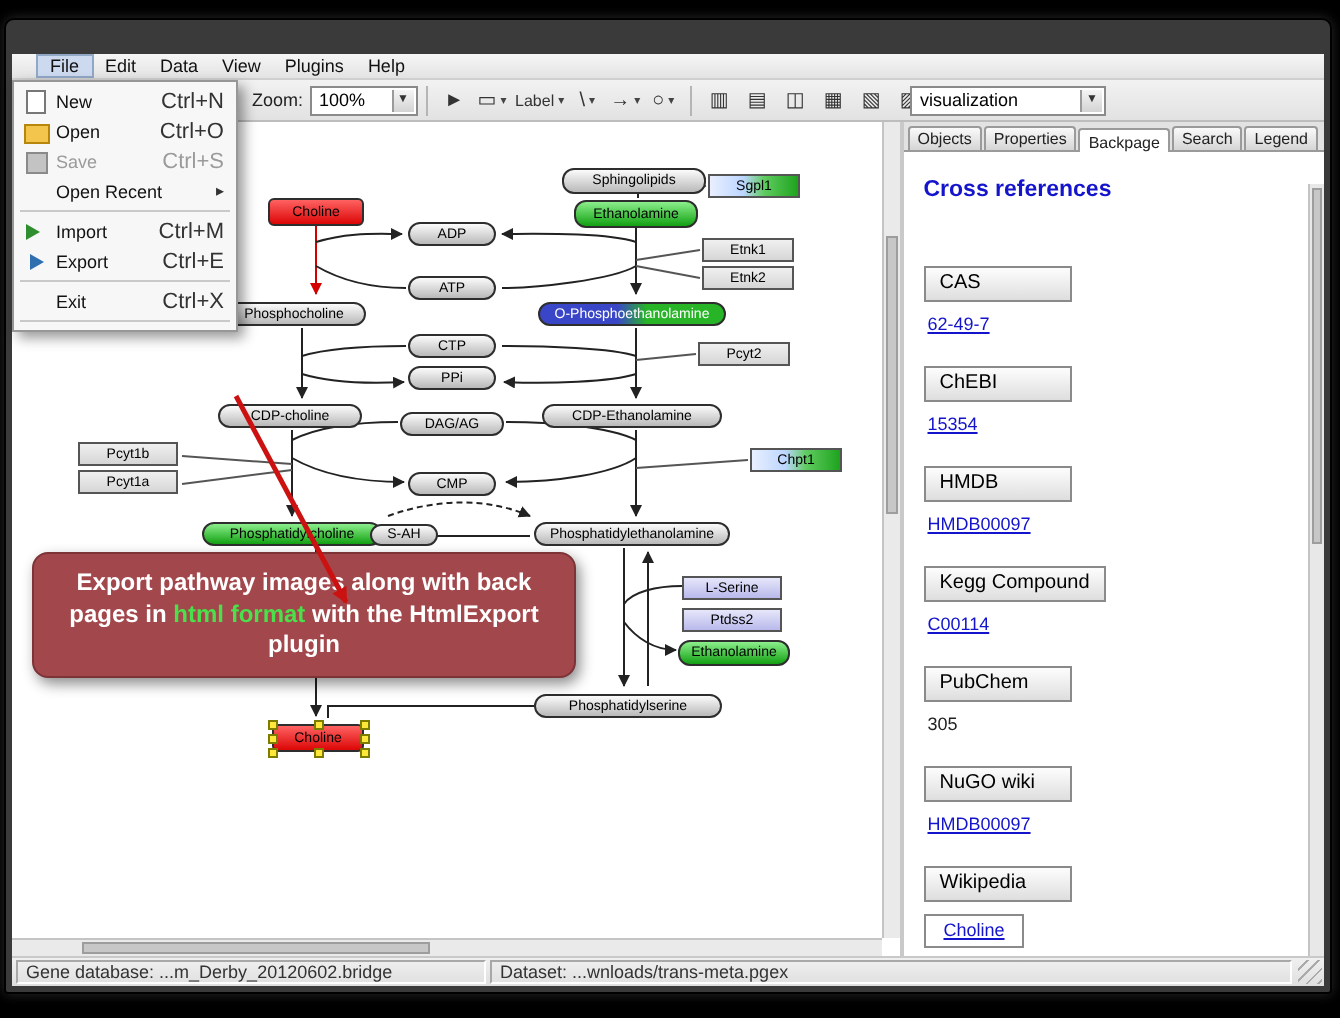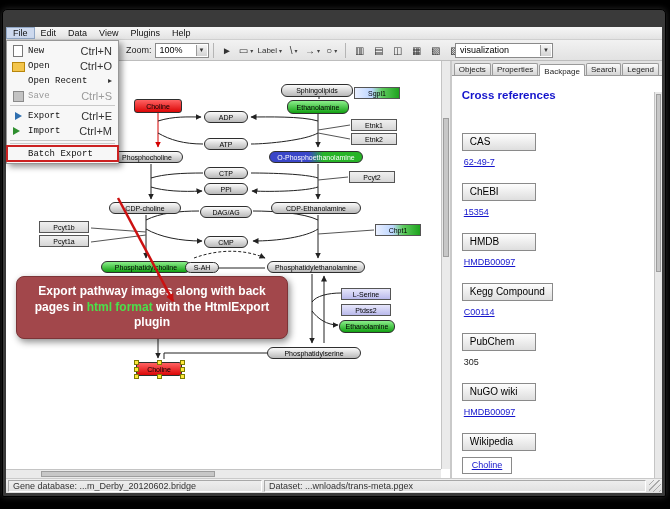--- a/index.html
+++ b/index.html
@@ -19,21 +19,21 @@
   .wbtn{width:20px;height:12px;margin-left:1px;background:linear-gradient(#777,#444);
     border:1px solid #1c1c1c;border-top:none;border-radius:0 0 3px 3px;text-align:center;cursor:default;}
   .wbtn.close{width:29px;background:linear-gradient(#e2796b,#b03226);color:#fff;font-size:9px;line-height:11px;}
   .glyph-min{display:block;width:8px;height:2px;background:#fff;margin:7px auto 0;}
   .glyph-max{display:block;width:7px;height:5px;border:1px solid #fff;margin:3px auto 0;}
 
   .window-body{position:absolute;left:3px;right:3px;top:17px;bottom:3px;background:#ececec;}
 
   
   .menubar{height:13px;background:linear-gradient(#f6f6f6,#e3e3e3);border-bottom:1px solid #cfcfcf;
-    display:flex;align-items:center;font-size:9px;padding-left:0;}
+    display:flex;align-items:center;font-size:9px;padding-left:12px;}
   .menu-item{padding:0 6px;line-height:12px;color:#111;}
   .menu-item.active{background:#cdd9ee;border:1px solid #91a7c6;line-height:10px;}
 
   
   .toolbar{position:relative;height:21px;background:linear-gradient(#f2f2f2,#e2e2e2);
     border-bottom:1px solid #bdbdbd;display:flex;align-items:center;padding-left:120px;font-size:9px;}
   .tlabel{color:#222;margin-right:3px;}
   .combo{height:15px;background:#fff;border:1px solid #8a8a8a;display:flex;align-items:center;
     font-size:9px;padding-left:4px;position:relative;}
   .combo.zoom{width:54px;}
@@ -88,32 +88,32 @@
   .bp-plain{color:#222;text-decoration:none;}
   .bp-boxed{border:1px solid #8a8a8a;background:#fff;padding:2px 9px 3px 9px;margin:0 0 9px 0;}
   .panel-scroll{position:absolute;right:0;top:16px;bottom:0;width:8px;background:#e8e8e8;border-left:1px solid #c4c4c4;}
   .panel-scroll .thumb{position:absolute;left:1px;right:1px;top:2px;height:46%;background:#c7c7c7;border:1px solid #9d9d9d;}
 
   
   .statusbar{position:absolute;left:0;right:0;bottom:0;height:15px;background:linear-gradient(#f0f0f0,#dfdfdf);
     display:flex;align-items:center;font-size:9px;color:#333;padding:0 2px;border-top:1px solid #c9c9c9;}
   .status-cell{height:12px;line-height:11px;padding:0 4px;margin-right:2px;white-space:nowrap;overflow:hidden;
     border:1px solid;border-color:#a8a8a8 #fff #fff #a8a8a8;}
-  .status-cell.c1{width:254px;}
+  .status-cell.c1{width:235px;}
   .status-cell.c2{width:212px;}
   .status-cell.c3{flex:1;margin-right:14px;}
   .grip{position:absolute;right:1px;bottom:1px;width:12px;height:12px;
     background:repeating-linear-gradient(135deg,transparent 0 3px,#aaa 3px 4px);}
 
   
   .filemenu{position:absolute;left:6px;top:40px;width:113px;background:#f7f7f7;border:1px solid #979797;
     box-shadow:3px 3px 6px rgba(0,0,0,.4);z-index:40;padding:2px 0;}
   .mi{position:relative;height:15px;display:flex;align-items:center;font-size:9px;color:#111;padding:0 6px 0 4px;}
   .mi-icon{width:14px;height:11px;margin-right:3px;position:relative;flex:none;}
-  .mi-label{flex:1;white-space:nowrap;font-family:Liberation Mono, monospace;}
+  .mi-label{flex:1;white-space:nowrap;}
   .mi-sc{font-size:11px;color:#333;white-space:nowrap;}
   .mi-sub{font-size:8px;color:#333;}
   .mi.disabled .mi-label,.mi.disabled .mi-sc{color:#9b9b9b;}
   .mi.highlighted{outline:2px solid #cc2222;outline-offset:-1px;}
   .msep{height:1px;background:#c9c9c9;margin:2px 3px;}
   .new-file-icon::before{content:"";position:absolute;left:2px;top:0;width:8px;height:10px;background:#fff;border:1px solid #777;}
   .open-folder-icon::before{content:"";position:absolute;left:1px;top:2px;width:11px;height:8px;background:#f3c54c;border:1px solid #b8860b;}
   .save-icon::before{content:"";position:absolute;left:2px;top:1px;width:9px;height:9px;background:#c3c3c3;border:1px solid #8a8a8a;}
   .import-icon::before{content:"";position:absolute;left:2px;top:2px;border-top:4px solid transparent;border-bottom:4px solid transparent;border-left:7px solid #2f8f2f;}
   .export-icon::before{content:"";position:absolute;left:4px;top:2px;border-top:4px solid transparent;border-bottom:4px solid transparent;border-left:7px solid #2f6faf;}
@@ -348,48 +348,48 @@
   <div class="mi">
     <span class="mi-icon new-file-icon"></span>
     <span class="mi-label">New</span>
     <span class="mi-sc">Ctrl+N</span>
   </div>
   <div class="mi">
     <span class="mi-icon open-folder-icon"></span>
     <span class="mi-label">Open</span>
     <span class="mi-sc">Ctrl+O</span>
   </div>
-  <div class="mi">
-    <span class="mi-icon"></span>
-    <span class="mi-label">Open Recent</span>
-    <span class="mi-sub">▸</span>
-  </div>
   <div class="mi disabled">
     <span class="mi-icon save-icon"></span>
     <span class="mi-label">Save</span>
     <span class="mi-sc">Ctrl+S</span>
   </div>
+  <div class="mi">
+    <span class="mi-icon"></span>
+    <span class="mi-label">Open Recent</span>
+    <span class="mi-sub">▸</span>
+  </div>
   <div class="msep"></div>
+  <div class="mi">
+    <span class="mi-icon import-icon"></span>
+    <span class="mi-label">Import</span>
+    <span class="mi-sc">Ctrl+M</span>
+  </div>
   <div class="mi">
     <span class="mi-icon export-icon"></span>
     <span class="mi-label">Export</span>
     <span class="mi-sc">Ctrl+E</span>
   </div>
-  <div class="mi">
-    <span class="mi-icon import-icon"></span>
-    <span class="mi-label">Import</span>
-    <span class="mi-sc">Ctrl+M</span>
-  </div>
   <div class="msep"></div>
+  <div class="mi">
+    <span class="mi-icon"></span>
+    <span class="mi-label">Exit</span>
+    <span class="mi-sc">Ctrl+X</span>
+  </div>
   <div class="msep"></div>
-  <div class="mi highlighted">
-    <span class="mi-icon"></span>
-    <span class="mi-label">Batch Export</span>
-    <span class="mi-sc"></span>
-  </div>
 </div>
 
 <svg class="annot" width="670" height="509">
   <defs>
     <marker id="redarrow" markerWidth="10" markerHeight="10" refX="7" refY="4" orient="auto" markerUnits="userSpaceOnUse">
       <path d="M0,0 L8,4 L0,8 Z" fill="#cc1111"></path>
     </marker>
   </defs>
   <line x1="118" y1="198" x2="173" y2="301" stroke="#cc1111" stroke-width="2.5" marker-end="url(#redarrow)"></line>
 </svg>

